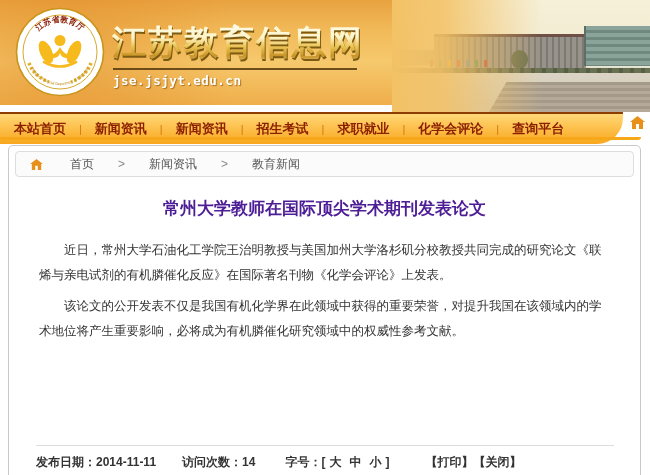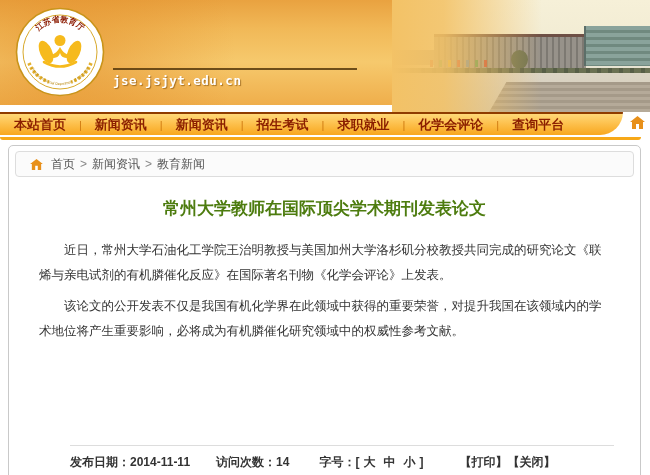--- a/index.html
+++ b/index.html
@@ -38,43 +38,43 @@
   .site-title{position:absolute;left:112px;top:20px;width:250px;font-size:34px;font-weight:bold;letter-spacing:2px;
     background:linear-gradient(180deg,#fffef2 0%,#fdf4c8 38%,#e9c452 58%,#c79327 78%,#eedba3 100%);
     -webkit-background-clip:text;background-clip:text;color:transparent;
     filter:drop-shadow(1px 2px 0 #7c5a12);white-space:nowrap;}
   .title-rule{position:absolute;left:113px;top:68px;width:244px;height:2px;background:#55380c;opacity:.85;}
   .urls{position:absolute;left:113px;top:73px;width:246px;display:flex;justify-content:space-between;
     font-family:"DejaVu Sans Mono",monospace;font-size:12.5px;font-weight:bold;color:#fff;
     text-shadow:1px 1px 1px rgba(120,70,0,.6);letter-spacing:.5px;}
 
   
-  .nav-bar{position:absolute;left:0;top:112px;width:623px;height:23px;border-top:2px solid #8f3c00;
+  .nav-bar{position:absolute;left:0;top:112px;width:623px;height:32px;border-top:2px solid #8f3c00;
     background:linear-gradient(180deg,#ffd878 0%,#fdc14e 45%,#f8a71e 100%);
     border-radius:0 0 26px 0;display:flex;align-items:center;padding-left:14px;box-sizing:border-box;}
   .nav-item{font-size:13px;font-weight:bold;color:#8b1f00;text-decoration:none;cursor:pointer;white-space:nowrap;}
   .nav-sep{color:#cf7a10;font-size:11px;margin:0 13px;}
   .nav-underline{position:absolute;left:0;top:137px;width:641px;height:3px;background:#f7a818;border-radius:0 0 3px 3px;}
   .home-icon{position:absolute;left:630px;top:115px;cursor:pointer;}
 
   
   .content-box{position:absolute;left:8px;top:145px;width:631px;height:336px;background:#fff;
     border:1px solid #c9c9c9;border-radius:5px;}
   .breadcrumb{margin:5px 6px 0;height:24px;border:1px solid #ddd;border-radius:4px;background:#fbfbfb;
-    display:flex;align-items:center;padding-left:14px;font-size:12px;color:#555;}
+    display:flex;align-items:center;padding-left:14px;font-size:12px;color:#555;gap:19px;}
   .breadcrumb .crumb{color:#555;text-decoration:none;cursor:pointer;}
   .breadcrumb .crumb-sep{margin:0 5px;color:#888;}
   .bc-home{margin-right:8px;display:flex;align-items:center;cursor:pointer;}
 
-  .article-title{margin:20px 20px 0;text-align:center;font-size:17px;font-weight:bold;color:#4d7c0f;}
+  .article-title{margin:20px 20px 0;text-align:center;font-size:17px;font-weight:bold;color:#4c1d95;}
   .article-body p{margin:6px 30px 0;font-size:12.5px;line-height:2;color:#333;text-indent:2em;}
   .article-body p:first-child{margin-top:18px;}
 
   .article-footer{position:absolute;left:27px;right:26px;top:299px;border-top:1px solid #ddd;padding-top:8px;
-    display:flex;align-items:center;font-size:12px;font-weight:bold;color:#333;margin-left:34px;}
+    display:flex;align-items:center;font-size:12px;font-weight:bold;color:#333;}
   .fg{white-space:nowrap;}
   .fg1{margin-right:26px;} .fg2{margin-right:30px;} .fg3{margin-right:32px;} .fg4{margin-right:36px;}
   .fs-opt{margin:0 4px;color:#333;text-decoration:none;cursor:pointer;}
   .fbtn{color:#333;text-decoration:none;cursor:pointer;}
 </style>
 </head>
 <body>
 
 <div class="screen">
 
@@ -122,20 +122,21 @@
           <ellipse cx="31" cy="45" rx="6" ry="12" transform="rotate(-24 31 45)"></ellipse>
           <ellipse cx="59" cy="45" rx="6" ry="12" transform="rotate(24 59 45)"></ellipse>
           <circle cx="45" cy="33.5" r="5.5"></circle>
           <path d="M45,40 C42,46 38,48 32.5,48.5 C38,52.5 43.5,51.5 45,46 Z"></path>
           <path d="M45,40 C48,46 52,48 57.5,48.5 C52,52.5 46.5,51.5 45,46 Z"></path>
           <path d="M29,55 Q45,64 61,55" fill="none" stroke="#f6ba1c" stroke-width="2.6" stroke-linecap="round"></path>
         </g>
       </svg>
     </div>
 
+    <div class="site-title">江苏教育信息网</div>
     <div class="title-rule"></div>
     <div class="urls">
       <span>jse.jsjyt.edu.cn</span>
     </div>
   </div>
 
   <div class="nav-bar">
     <a class="nav-item">本站首页</a>
     <span class="nav-sep">|</span>
     <a class="nav-item">新闻资讯</a>

